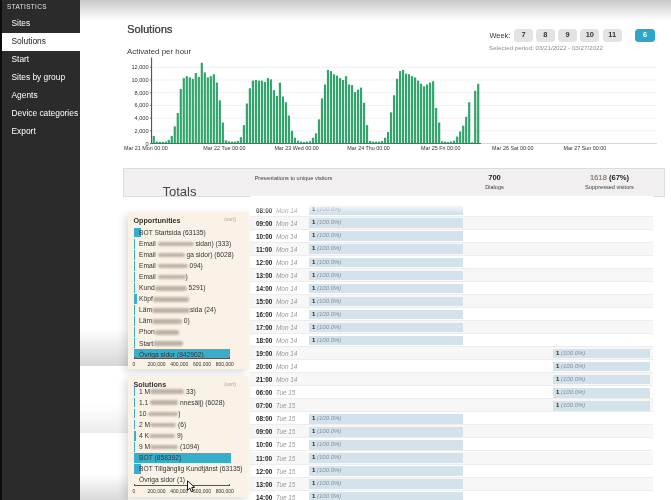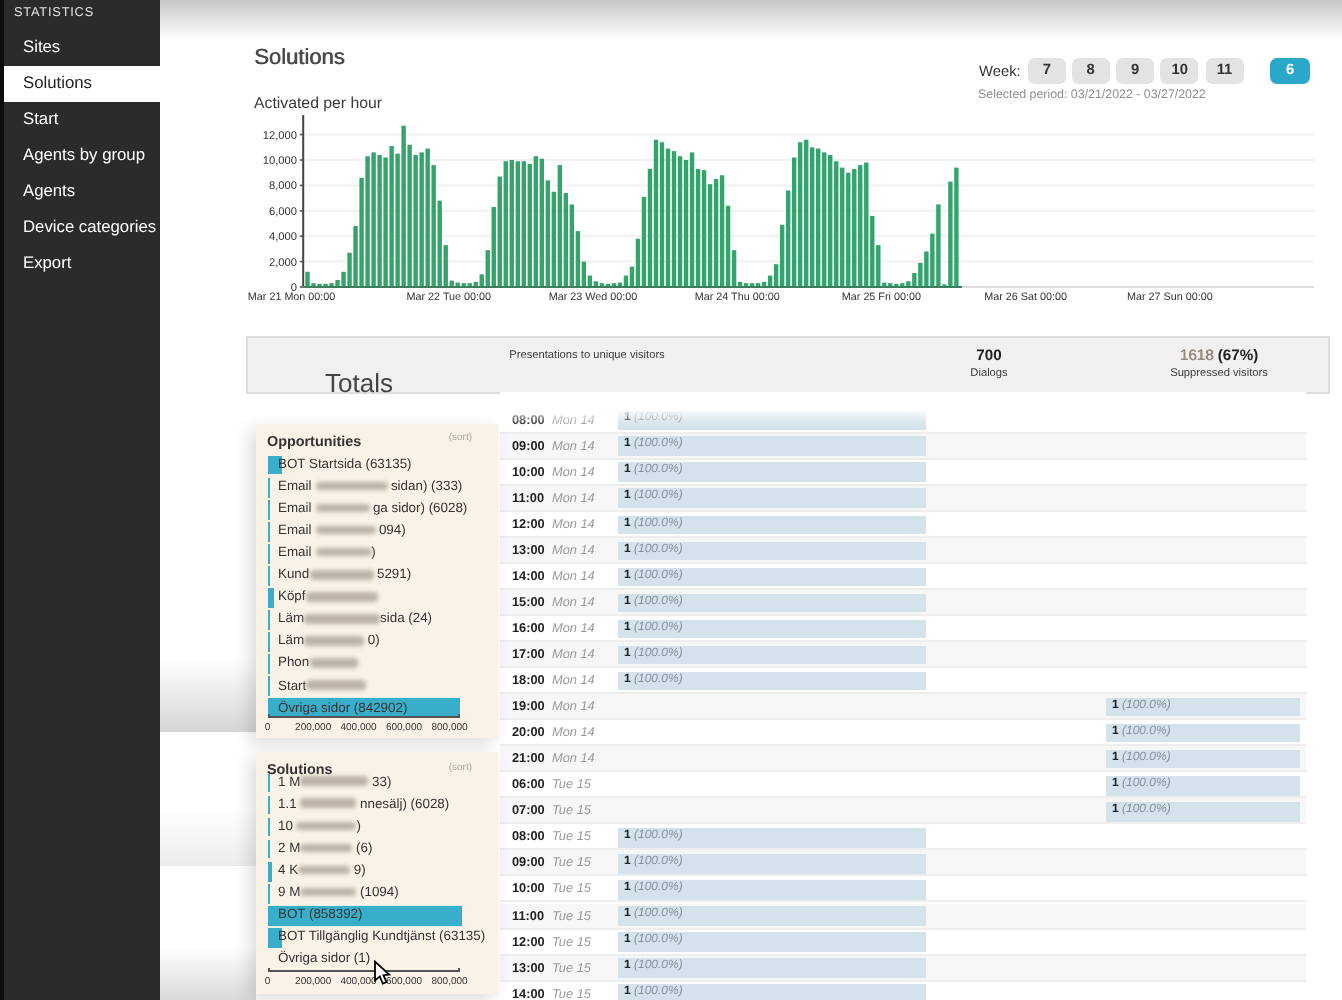--- a/index.html
+++ b/index.html
@@ -53,21 +53,21 @@
     <div id="topgrad"></div>
     <div class="lband" style="top:329px;height:37px;background:linear-gradient(rgba(200,200,200,0),#d6d6d6)"></div>
     <div class="lband" style="top:405px;height:28px;background:linear-gradient(rgba(220,220,220,0),#ececec)"></div>
     <div class="lband" style="top:474px;height:26px;background:linear-gradient(rgba(200,200,200,0),#d9d9d9)"></div>
     <div id="side">
       <div id="edge"></div>
       <div id="stt">STATISTICS</div>
       <div class="mi" style="top:15.1px">Sites</div>
       <div class="mi active" style="top:33.0px">Solutions</div>
       <div class="mi" style="top:50.9px">Start</div>
-      <div class="mi" style="top:68.8px">Agents by group</div>
+      <div class="mi" style="top:68.8px">Sites by group</div>
       <div class="mi" style="top:86.7px">Agents</div>
       <div class="mi" style="top:104.6px">Device categories</div>
       <div class="mi" style="top:122.5px">Export</div>
     </div>
     <h1>Solutions</h1>
     <div id="chtitle">Activated per hour</div>
     <div id="wklbl">Week:</div>
     <div class="wbtn" style="left:514.2px;width:18.5px">7</div>
     <div class="wbtn" style="left:536.1px;width:18.5px">8</div>
     <div class="wbtn" style="left:558.3px;width:18.5px">9</div>

